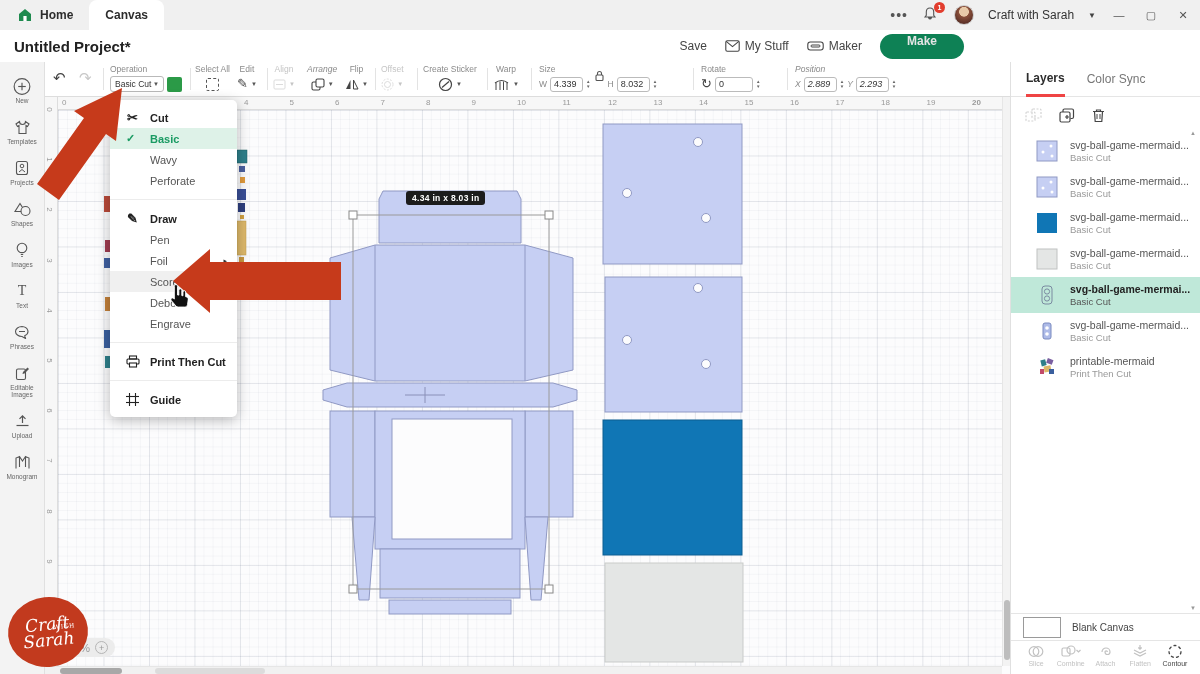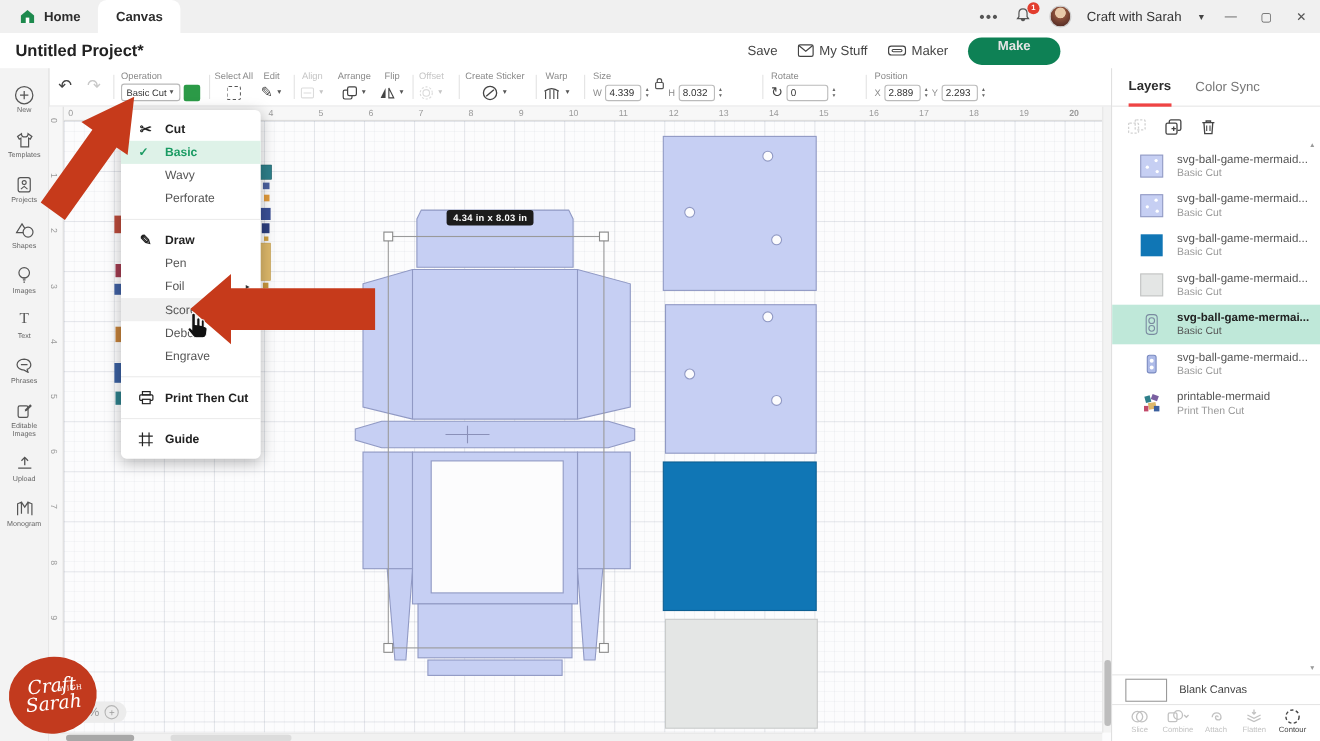--- a/index.html
+++ b/index.html
@@ -215,21 +215,21 @@
     <span class="tlabel dim">Align</span>
     <span class="trow">
         <svg width="13" height="11" viewBox="0 0 13 11">
           <rect x="1" y="1" width="11" height="9" rx="1" fill="none" stroke="#999" stroke-width="1"></rect>
           <line x1="3" y1="5.5" x2="10" y2="5.5" stroke="#999"></line>
         </svg>
         <span class="mini-chev" style="color:#c5c5c5;">▼</span>
       </span>
   </div>
 
-  <div class="tgroup" style="left:262px;">
+  <div class="tgroup" style="left:262px;font-style:italic;">
     <span class="tlabel">Arrange</span>
     <span class="trow">
         <svg width="14" height="13" viewBox="0 0 14 13">
           <rect x="1" y="4" width="8" height="8" rx="1.5" fill="#fff" stroke="#444" stroke-width="1.1"></rect>
           <rect x="5" y="1" width="8" height="8" rx="1.5" fill="#fff" stroke="#444" stroke-width="1.1"></rect>
         </svg>
         <span class="mini-chev">▼</span>
       </span>
   </div>
 
@@ -313,21 +313,21 @@
       <span class="ticon">↻</span>
       <span class="numbox" style="width:38px;">0</span>
       <span class="stepper">
           <span>▲</span>
           <span>▼</span>
         </span>
     </span>
   </div>
   <span class="tdiv" style="left:742px;"></span>
 
-  <div class="tgroup" style="left:750px; align-items:flex-start;">
+  <div class="tgroup" style="left:750px; align-items:flex-start;font-style:italic;">
     <span class="tlabel">Position</span>
     <span class="trow">
       <span class="tlabel">X</span>
       <span class="numbox" style="width:33px;">2.889</span>
       <span class="stepper">
           <span>▲</span>
           <span>▼</span>
         </span>
       <span class="tlabel">Y</span>
       <span class="numbox" style="width:33px;">2.293</span>

